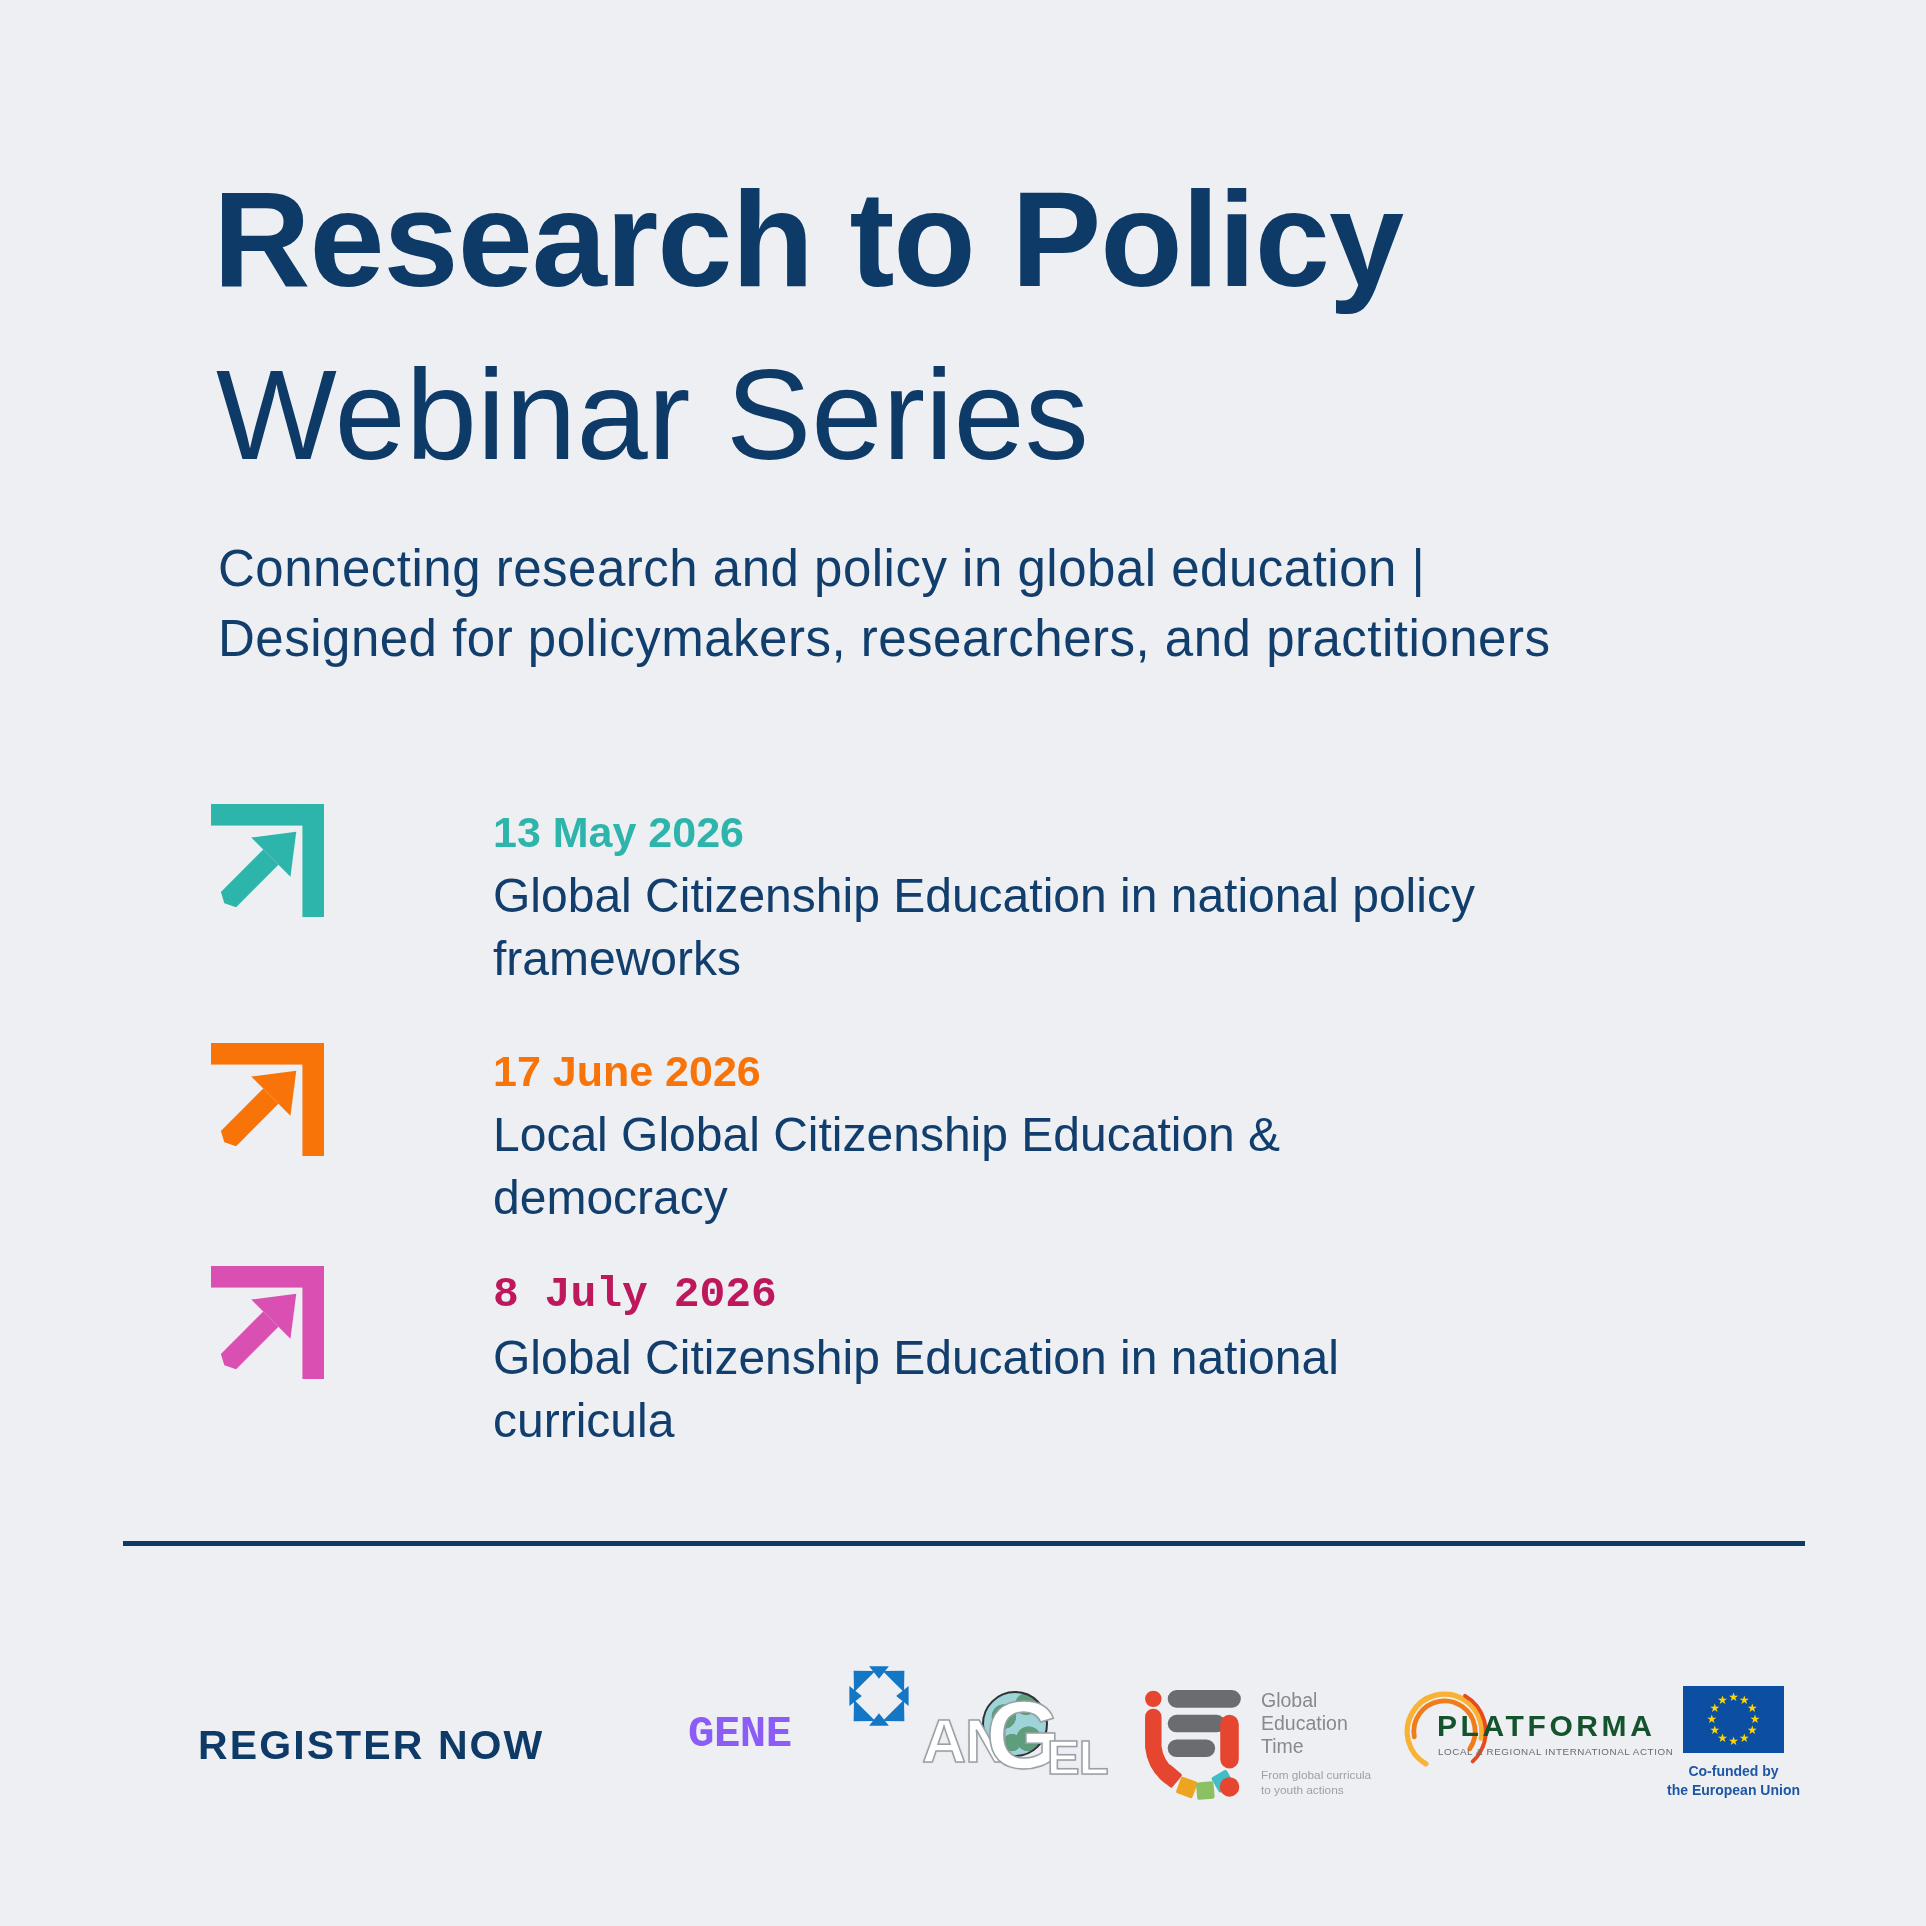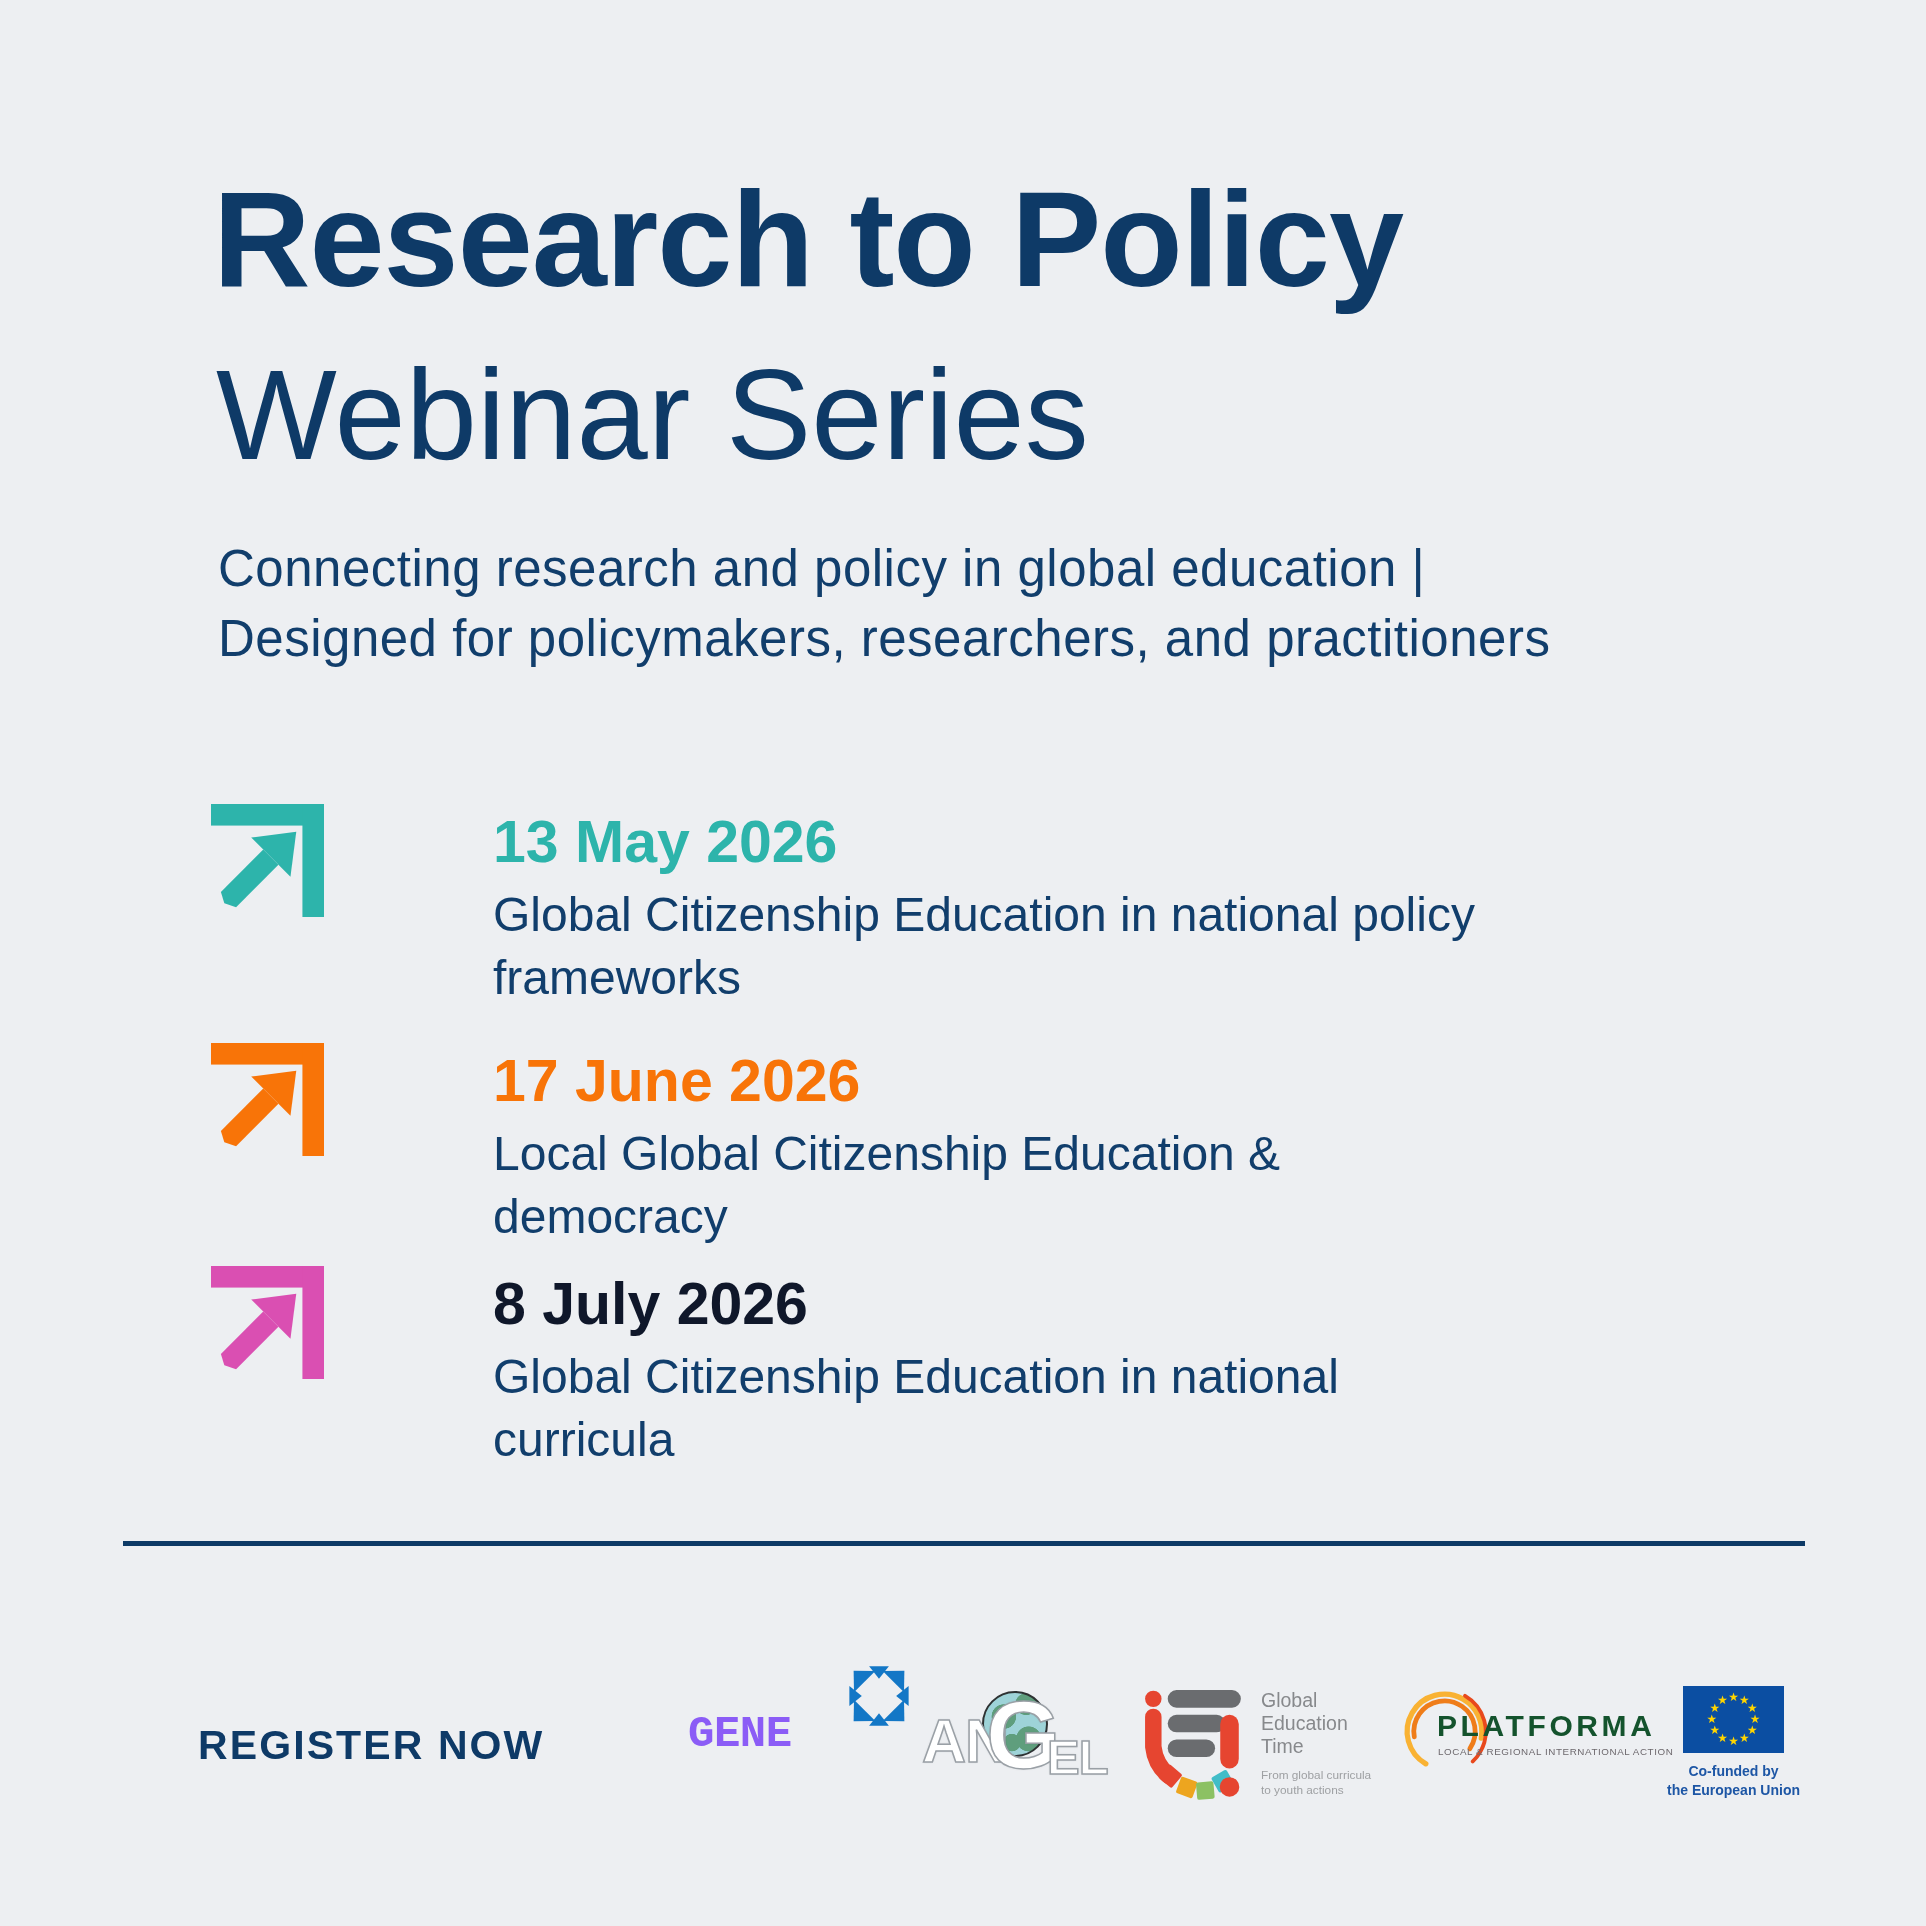--- a/index.html
+++ b/index.html
@@ -25,21 +25,21 @@
   .description{
     position:absolute;left:218px;top:534px;
     font-size:51px;font-weight:400;line-height:1.38;
     color:#113e6c;letter-spacing:0.5px;white-space:pre-line;
   }
 
   
   .item{position:absolute;left:211px;display:flex;align-items:flex-start;}
   .arrow{width:113px;height:113px;flex:none;}
   .item-text{margin-left:169px;padding-top:4.1px;}
-  .item-date{font-size:59px;font-weight:700;margin-bottom:8.2px;white-space:nowrap;}
+  .item-date{font-size:43px;font-weight:700;margin-bottom:8.2px;white-space:nowrap;}
   .item-title{
     font-size:48px;font-weight:400;line-height:1.3;color:#113e6c;
     white-space:pre-line;max-width:1161px;
   }
 
   
   .divider{position:absolute;left:123px;top:1541px;width:1682px;height:4.6px;background:#0d3a66;}
 
   
   .register{
@@ -161,21 +161,21 @@
   </div>
 
   <div class="item" style="top:1266px">
     <svg class="arrow" viewBox="0 0 220 220" style="fill: rgb(218, 79, 178);">
       <rect x="0" y="0" width="220" height="42"></rect>
       <rect x="178" y="0" width="42" height="220"></rect>
       <polygon points="166,54 154.7,141.7 78.3,65.3"></polygon>
       <polygon points="19.2,171.2 101.7,88.7 131.3,118.3 48.8,200.8 26,193"></polygon>
     </svg>
     <div class="item-text">
-      <div class="item-date" style="color: #0f172a;">8 July 2026</div>
+      <div class="item-date" style="color: #be185d; font-family: Liberation Mono, monospace;">8 July 2026</div>
       <div class="item-title">Global Citizenship Education in national
 curricula</div>
     </div>
   </div>
 
   <div class="divider"></div>
 
   <div class="register">REGISTER NOW</div>
 
   <div class="gene">

